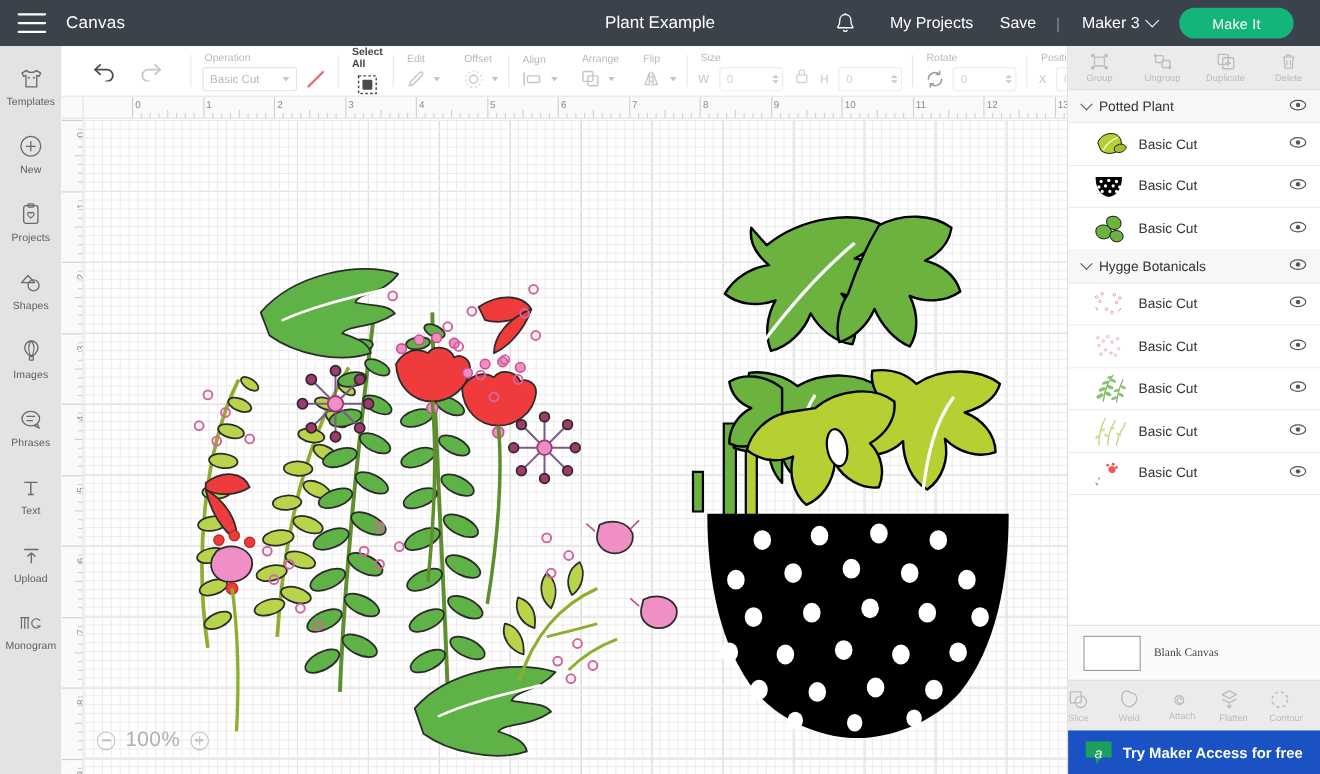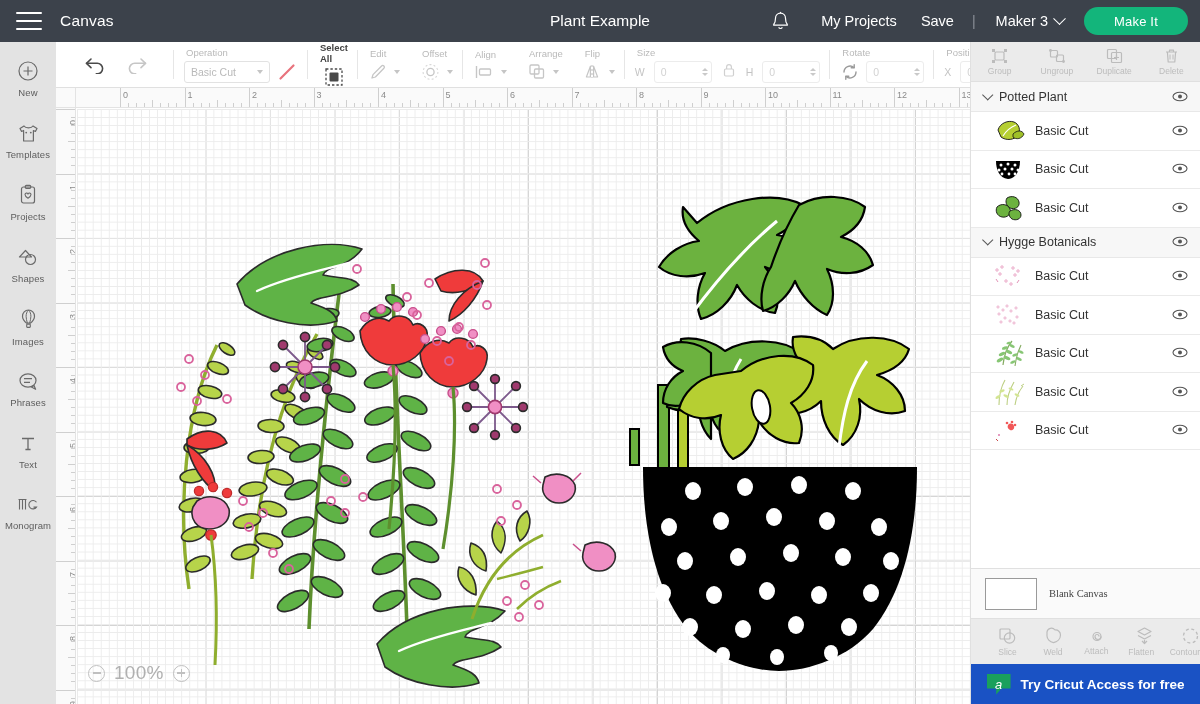--- a/index.html
+++ b/index.html
@@ -25,21 +25,21 @@
   .hamburger i { display: block; height: 2px; background: #fff; border-radius: 1px; }
   .topbar-canvas {
     color: #fff; font-size: 15.5px; letter-spacing: .2px;
   }
   .topbar-title {
     position: absolute; left: 0; right: 0; text-align: center;
     color: #fff; font-size: 15.5px; pointer-events: none;
   }
   .topbar-right {
     margin-left: auto; display: flex; align-items: center; gap: 0px;
-    padding-right: 12px;
+    padding-right: 24px;
   }
   .bell { width: 30px; height: 30px; margin-right: 14px; cursor: pointer;
           display: flex; align-items: center; justify-content: center; }
   .tb-link { color: #fff; font-size: 14.5px; cursor: pointer; padding: 0 12px; }
   .tb-sep { color: #8b9099; font-size: 14px; padding: 0 6px; }
   .tb-machine { color: #fff; font-size: 14.5px; cursor: pointer;
                 display: flex; align-items: center; gap: 7px; padding: 0 10px 0 14px; }
   .chev {
     width: 9px; height: 9px; border-right: 1.6px solid #fff; border-bottom: 1.6px solid #fff;
     transform: rotate(45deg) translate(-2px,-2px);
@@ -193,21 +193,21 @@
     padding: 0 14px; border-top: 1px solid #e0e0e0; background: #fafafa;
   }
   .cc-swatch { width: 52px; height: 32px; background: #fff; border: 1px solid #9a9a9a; }
   .cc-label { font-size: 10.5px; color: #444; font-family: Liberation Serif, serif; }
 
   .bool-tools {
     display: flex; height: 46px; background: #ebebeb;
     border-top: 1px solid #e0e0e0;
   }
   .bool-tool {
-    flex: 1; display: flex; flex-direction: column; align-items: flex-end;
+    flex: 1; display: flex; flex-direction: column; align-items: flex-start;
     justify-content: center; gap: 2px; color: #bcbcbc; cursor: pointer;
   }
   .bool-tool .lbl { font-size: 8.5px; }
 
   .access-bar {
     height: 40px; background: #1a52c4; display: flex; align-items: center;
     justify-content: center; gap: 10px; cursor: pointer;
   }
   .access-logo {
     width: 24px; height: 21px; background: #1aa05c; color: #fff;
@@ -245,33 +245,33 @@
       <div class="tb-machine">
         <span>Maker 3</span>
         <span class="chev"></span>
       </div>
       <button class="make-it">Make It</button>
     </div>
   </div>
 
   <div class="sidebar">
     <div class="side-item">
-      <svg width="22" height="22" viewBox="0 0 22 22">
-        <circle cx="11" cy="11" r="9" fill="none" stroke="#6a6a6a" stroke-width="1.2"></circle>
-        <path d="M11 6.5v9M6.5 11h9" stroke="#6a6a6a" stroke-width="1.2"></path>
-      </svg>
-      <span class="lbl">New</span>
-    </div>
-    <div class="side-item">
       <svg width="23" height="21" viewBox="0 0 23 21">
         <path d="M7 3 3 5.5l1.6 3 2-1V18h9.8V7.5l2 1 1.6-3L16 3c-1 1.6-3.6 1.8-4.5 1.8S8 4.6 7 3z" fill="none" stroke="#6a6a6a" stroke-width="1.2" stroke-linejoin="round"></path>
         <circle cx="9.2" cy="9.6" r="0.9" fill="#6a6a6a"></circle>
           <circle cx="13.8" cy="9.6" r="0.9" fill="#6a6a6a"></circle>
       </svg>
       <span class="lbl">Templates</span>
+    </div>
+    <div class="side-item">
+      <svg width="22" height="22" viewBox="0 0 22 22">
+        <circle cx="11" cy="11" r="9" fill="none" stroke="#6a6a6a" stroke-width="1.2"></circle>
+        <path d="M11 6.5v9M6.5 11h9" stroke="#6a6a6a" stroke-width="1.2"></path>
+      </svg>
+      <span class="lbl">New</span>
     </div>
     <div class="side-item">
       <svg width="20" height="22" viewBox="0 0 20 22">
         <rect x="3.5" y="3" width="13" height="16" rx="2" fill="none" stroke="#6a6a6a" stroke-width="1.2"></rect>
         <rect x="7.3" y="1.3" width="5.4" height="3" rx="1" fill="none" stroke="#6a6a6a" stroke-width="1.2"></rect>
         <path d="M10 14.2s-3-1.8-3-3.6a1.6 1.6 0 0 1 3-.7 1.6 1.6 0 0 1 3 .7c0 1.8-3 3.6-3 3.6z" fill="none" stroke="#6a6a6a" stroke-width="1.1"></path>
       </svg>
       <span class="lbl">Projects</span>
     </div>
     <div class="side-item">
@@ -295,20 +295,27 @@
         <path d="M7 7.6h8M7 11.4h6" stroke="#6a6a6a" stroke-width="1.2"></path>
         <path d="M17 14.5l1.6 3.8-4.2-2.3z" fill="none" stroke="#6a6a6a" stroke-width="1.2" stroke-linejoin="round"></path>
       </svg>
       <span class="lbl">Phrases</span>
     </div>
     <div class="side-item">
       <svg width="20" height="21" viewBox="0 0 20 21">
         <path d="M4 5.5h12M10 5.5v11M7.4 16.5h5.2" fill="none" stroke="#6a6a6a" stroke-width="1.3"></path>
       </svg>
       <span class="lbl">Text</span>
+    </div>
+    <div class="side-item">
+      <svg width="21" height="21" viewBox="0 0 21 21">
+        <path d="M4 4.5h13" stroke="#6a6a6a" stroke-width="1.3"></path>
+        <path d="M10.5 17V7.4M10.5 7.4 6.9 11M10.5 7.4 14.1 11" fill="none" stroke="#6a6a6a" stroke-width="1.3"></path>
+      </svg>
+      <span class="lbl">Upload</span>
     </div>
     <div class="side-item">
       <svg width="26" height="20" viewBox="0 0 26 20">
         <path d="M3.5 4.5h8M7.5 4.5v10M4.5 4.5v10M10.5 4.5v10" stroke="#6a6a6a" stroke-width="1.1"></path>
         <path d="M21.5 7.3a4.2 4.2 0 1 0 0 4.8h-3" fill="none" stroke="#6a6a6a" stroke-width="1.1"></path>
       </svg>
       <span class="lbl">Monogram</span>
     </div>
   </div>
 
@@ -1312,16 +1319,16 @@
       <div class="bool-tool">
         <svg width="19" height="18" viewBox="0 0 19 18">
           <circle cx="9.5" cy="9" r="7" fill="none" stroke="#bcbcbc" stroke-width="1.3" stroke-dasharray="3 2.6"></circle>
         </svg>
         <span class="lbl">Contour</span>
       </div>
     </div>
 
     <div class="access-bar">
       <span class="access-logo">a</span>
-      <span class="access-text">Try Cricut Access for free</span>
+      <span class="access-text">Try Maker Access for free</span>
     </div>
   </div>
 </div>
 
 </body></html>

